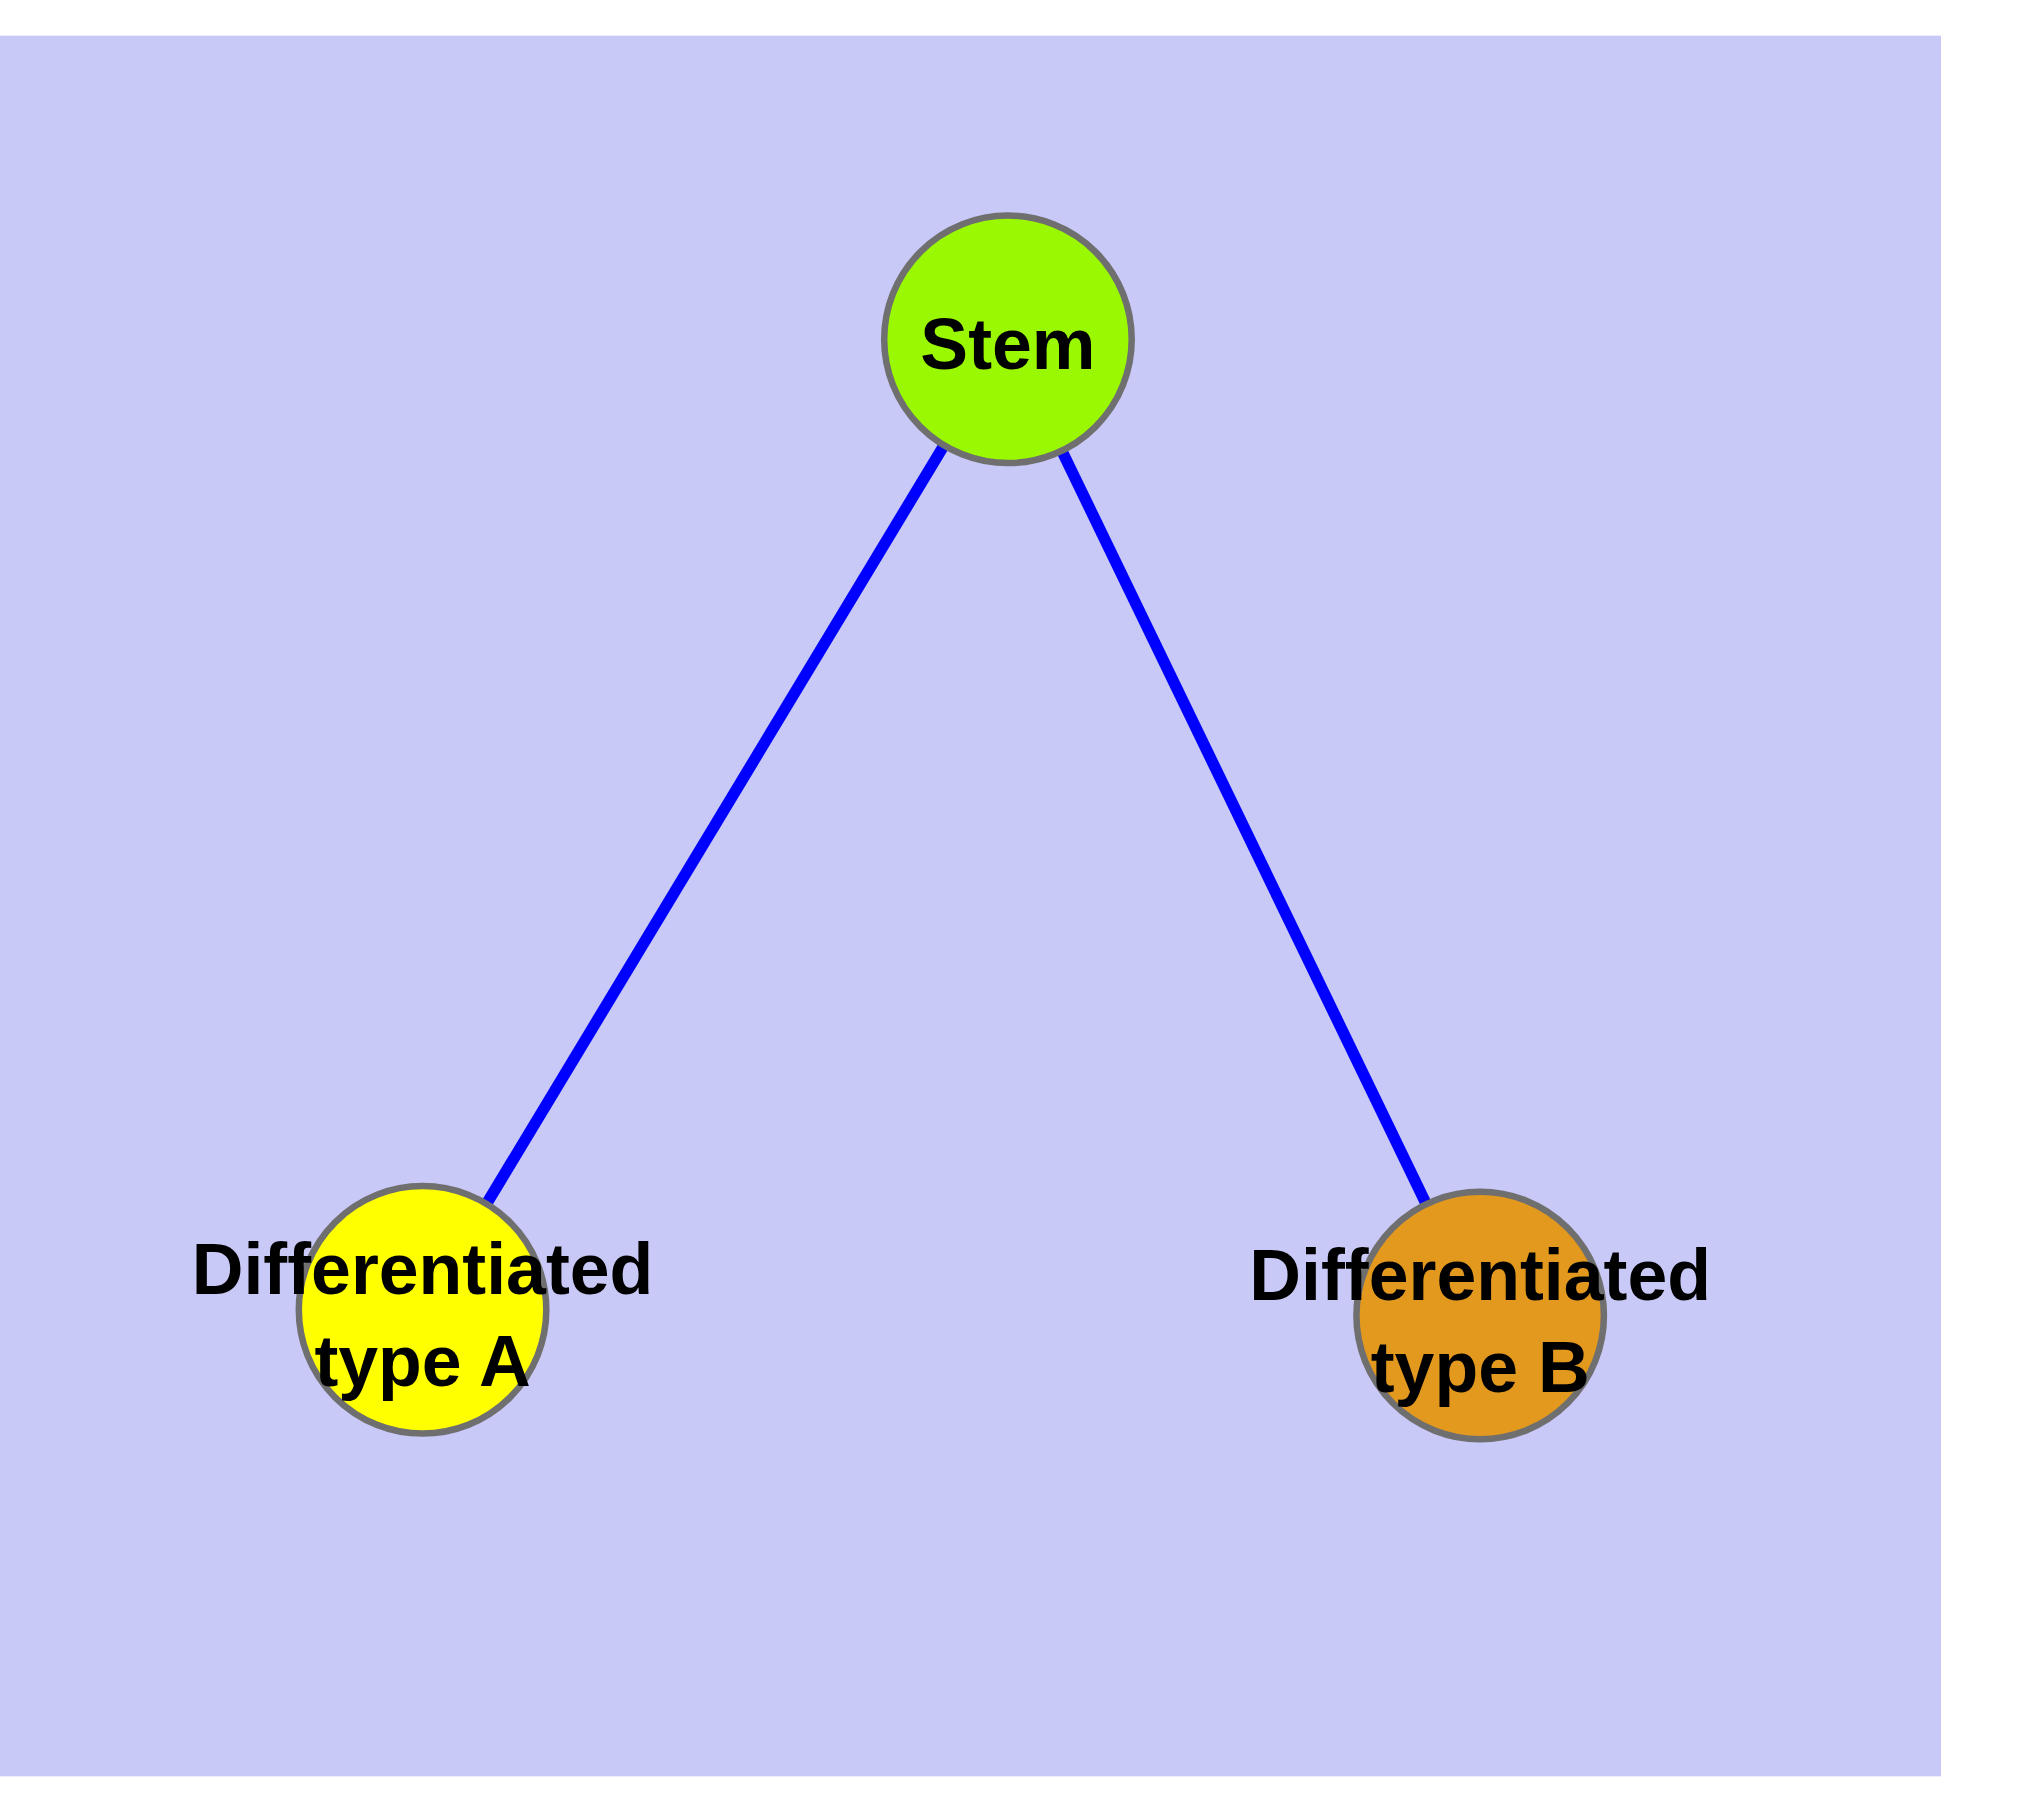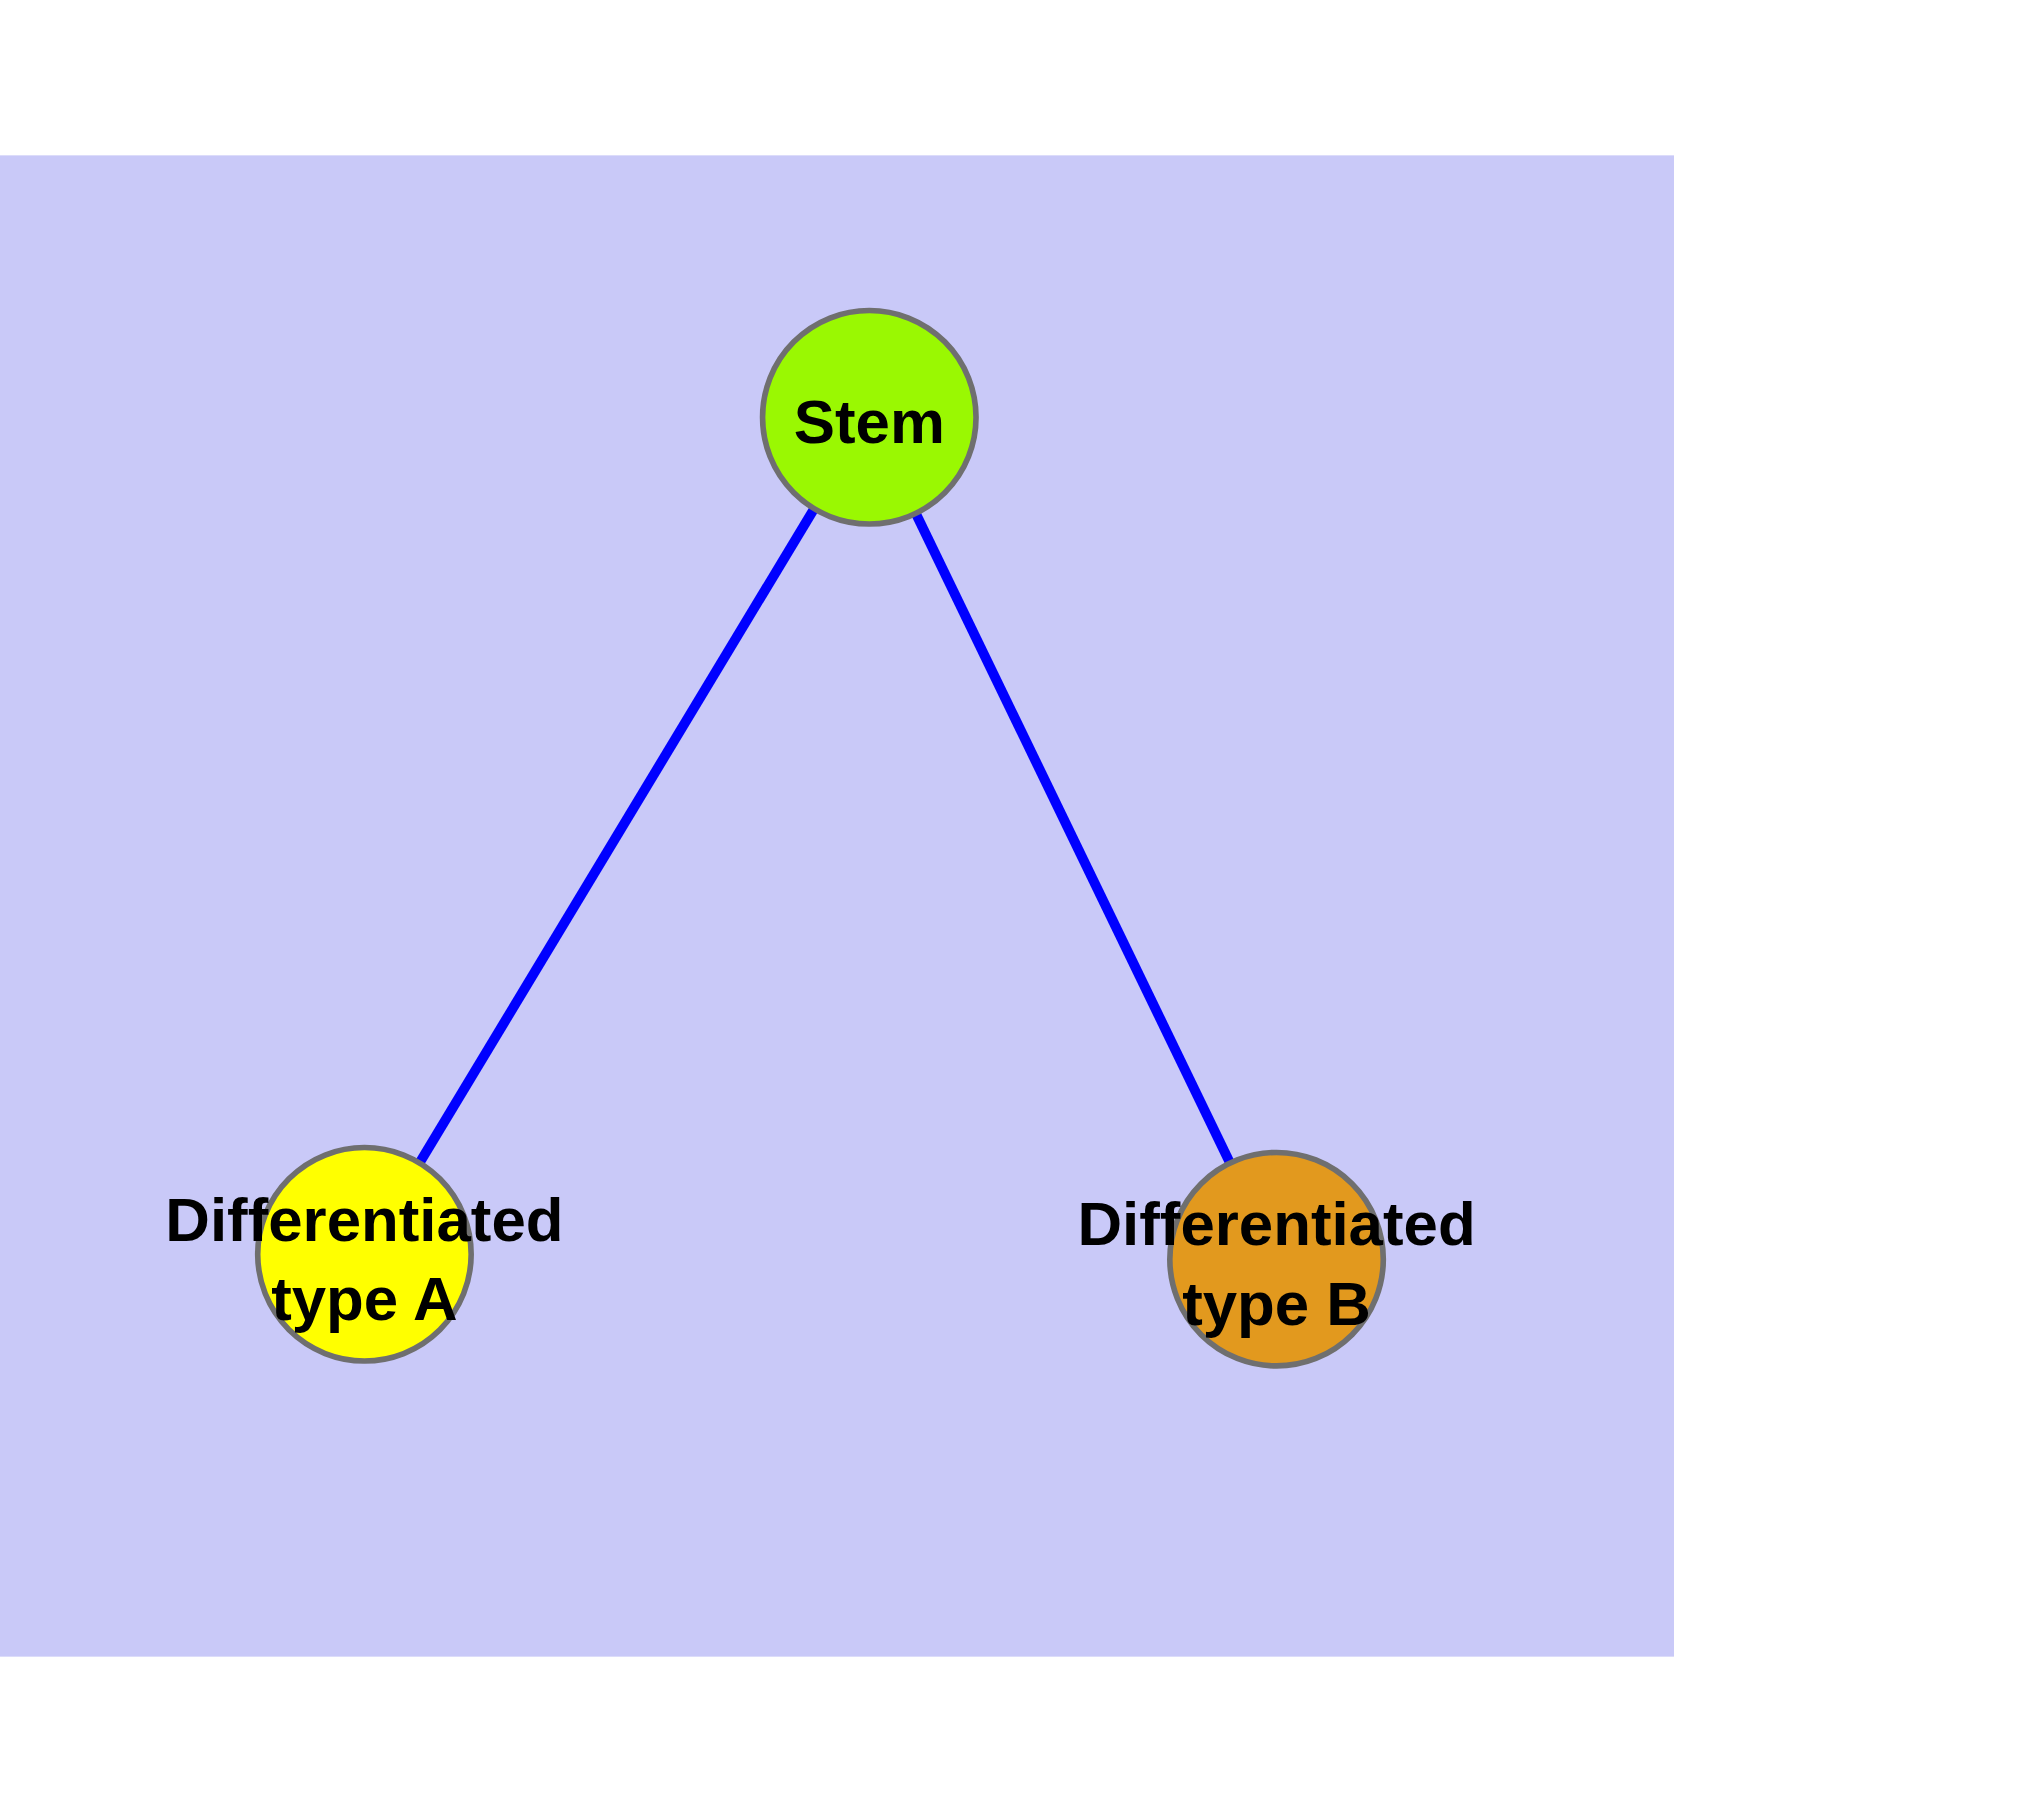--- a/index.html
+++ b/index.html
@@ -7,21 +7,21 @@
     margin: 0;
     padding: 0;
     background: #ffffff;
   }
   body {
     width: 2021px;
     height: 1812px;
     font-family: "Liberation Sans", sans-serif;
   }
   .diagram-wrap {
-    width: 1674px;
+    width: 1941px;
     height: 1812px;
     overflow: hidden;
   }
   .diagram-wrap svg {
     display: block;
     width: 100%;
     height: 100%;
   }
   .node-label {
     font-family: "Liberation Sans", sans-serif;

